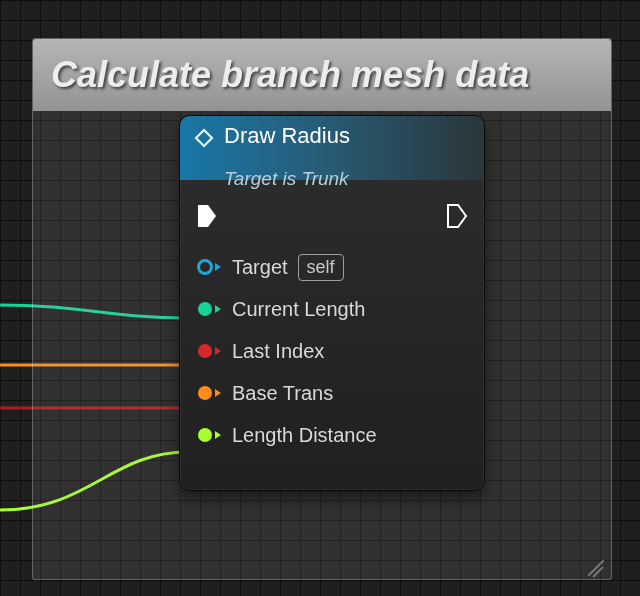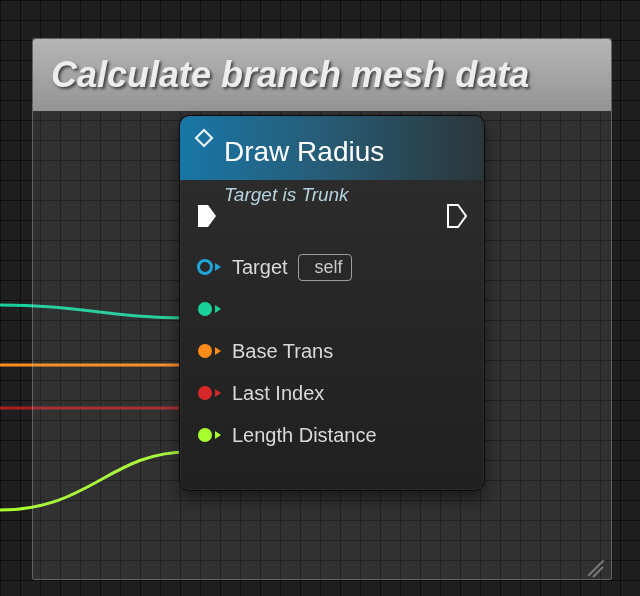--- a/index.html
+++ b/index.html
@@ -75,23 +75,22 @@
       display: flex;
       align-items: flex-start;
       gap: 10px;
     }
     .node-header .fn-icon {
       margin-top: 4px;
       flex: 0 0 auto;
     }
     .node-header .title-text {
       color: #ffffff;
-      font-size: 28px;
+      font-size: 22px;
       line-height: 24px;
-      margin-top: 16px;
     }
     .node-header .subtitle-text {
       color: #b6d1dd;
       font-style: italic;
       font-size: 19px;
       line-height: 22px;
       margin-top: 20px;
     }
     .node-body {
       padding: 12px 16px 4px 16px;
@@ -104,21 +103,21 @@
       position: relative;
     }
     .row.exec { height: 48px; margin-bottom: 6px; }
     .pin-label {
       color: #d9d9d9;
       font-size: 20px;
     }
     .pill {
       border: 1px solid #9d9d9d;
       border-radius: 4px;
-      padding: 1px 8px 2px 16px;
+      padding: 1px 8px 2px 8px;
       color: #c8c8c8;
       font-size: 18px;
       line-height: 22px;
     }
     .exec-out {
       margin-left: auto;
     }
     svg.exec-pin-shape { display: block; }
     svg.data-pin-shape { display: block; }
     
@@ -190,45 +189,46 @@
       <span class="pill">self</span>
     </div>
 
     <div class="row">
       <span>
         <svg class="data-pin-shape" width="26" height="18" viewBox="0 0 26 18">
           <circle cx="9" cy="9" r="7" fill="#17d39a"></circle>
           <path d="M19 5 L25 9 L19 13 Z" fill="#17d39a"></path>
         </svg>
       </span>
+      <span class="pin-label">Current Length</span>
+    </div>
+
+    <div class="row">
+      <span>
+        <svg class="data-pin-shape" width="26" height="18" viewBox="0 0 26 18">
+          <circle cx="9" cy="9" r="7" fill="#d62828"></circle>
+          <path d="M19 5 L25 9 L19 13 Z" fill="#d62828"></path>
+        </svg>
+      </span>
+      <span class="pin-label">Last Index</span>
     </div>
 
     <div class="row">
       <span>
         <svg class="data-pin-shape" width="26" height="18" viewBox="0 0 26 18">
           <circle cx="9" cy="9" r="7" fill="#ff8c1a"></circle>
           <path d="M19 5 L25 9 L19 13 Z" fill="#ff8c1a"></path>
         </svg>
       </span>
       <span class="pin-label">Base Trans</span>
     </div>
 
     <div class="row">
       <span>
         <svg class="data-pin-shape" width="26" height="18" viewBox="0 0 26 18">
-          <circle cx="9" cy="9" r="7" fill="#d62828"></circle>
-          <path d="M19 5 L25 9 L19 13 Z" fill="#d62828"></path>
-        </svg>
-      </span>
-      <span class="pin-label">Last Index</span>
-    </div>
-
-    <div class="row">
-      <span>
-        <svg class="data-pin-shape" width="26" height="18" viewBox="0 0 26 18">
           <circle cx="9" cy="9" r="7" fill="#a8ff2e"></circle>
           <path d="M19 5 L25 9 L19 13 Z" fill="#a8ff2e"></path>
         </svg>
       </span>
       <span class="pin-label">Length Distance</span>
     </div>
 
   </div>
 </div>
 

